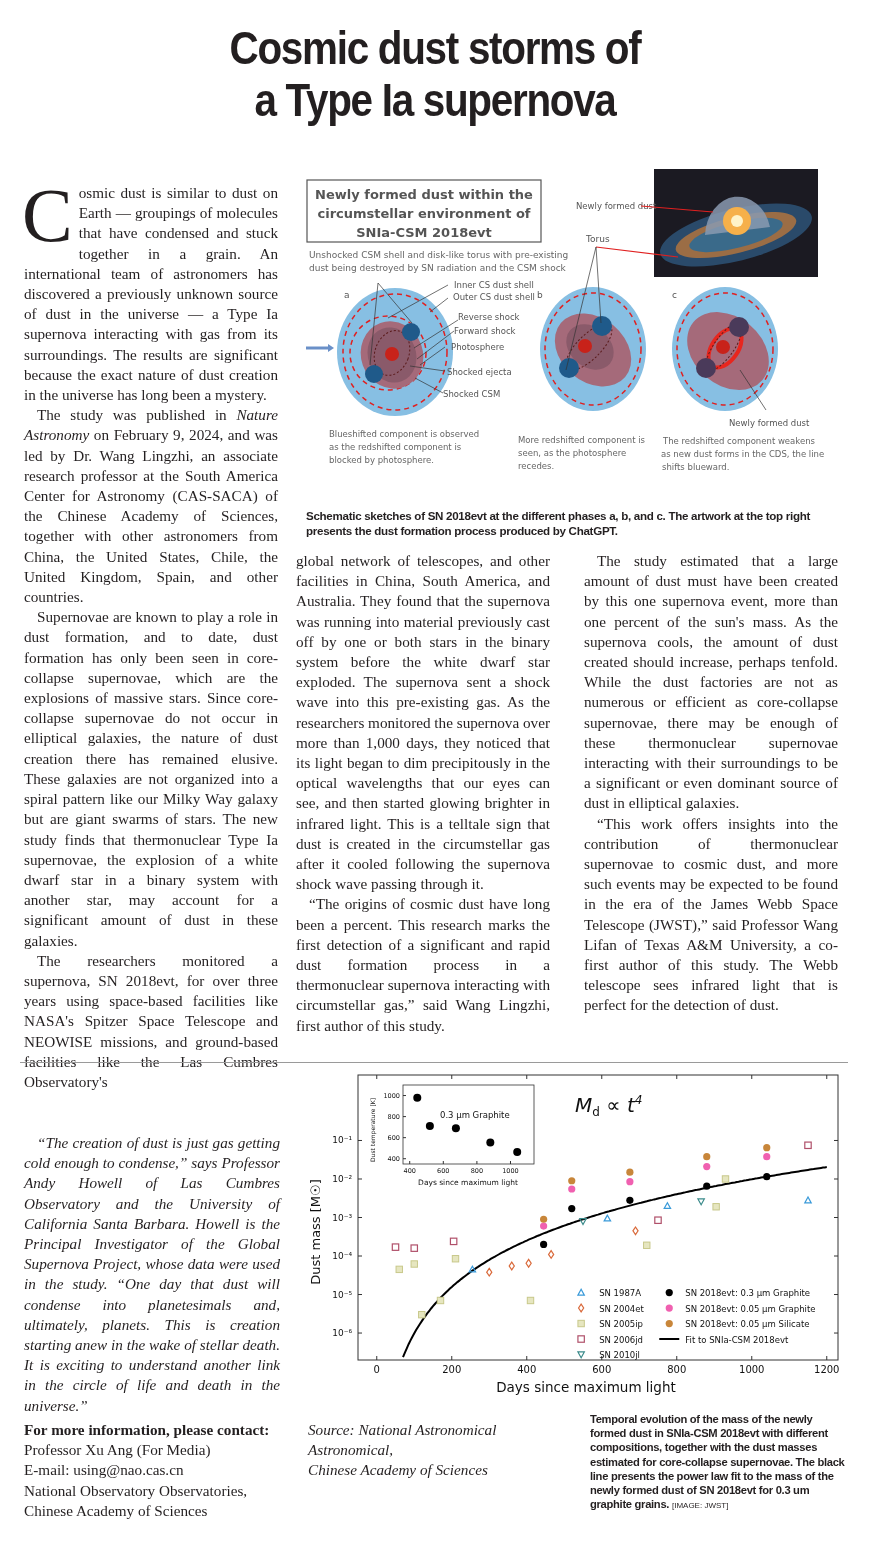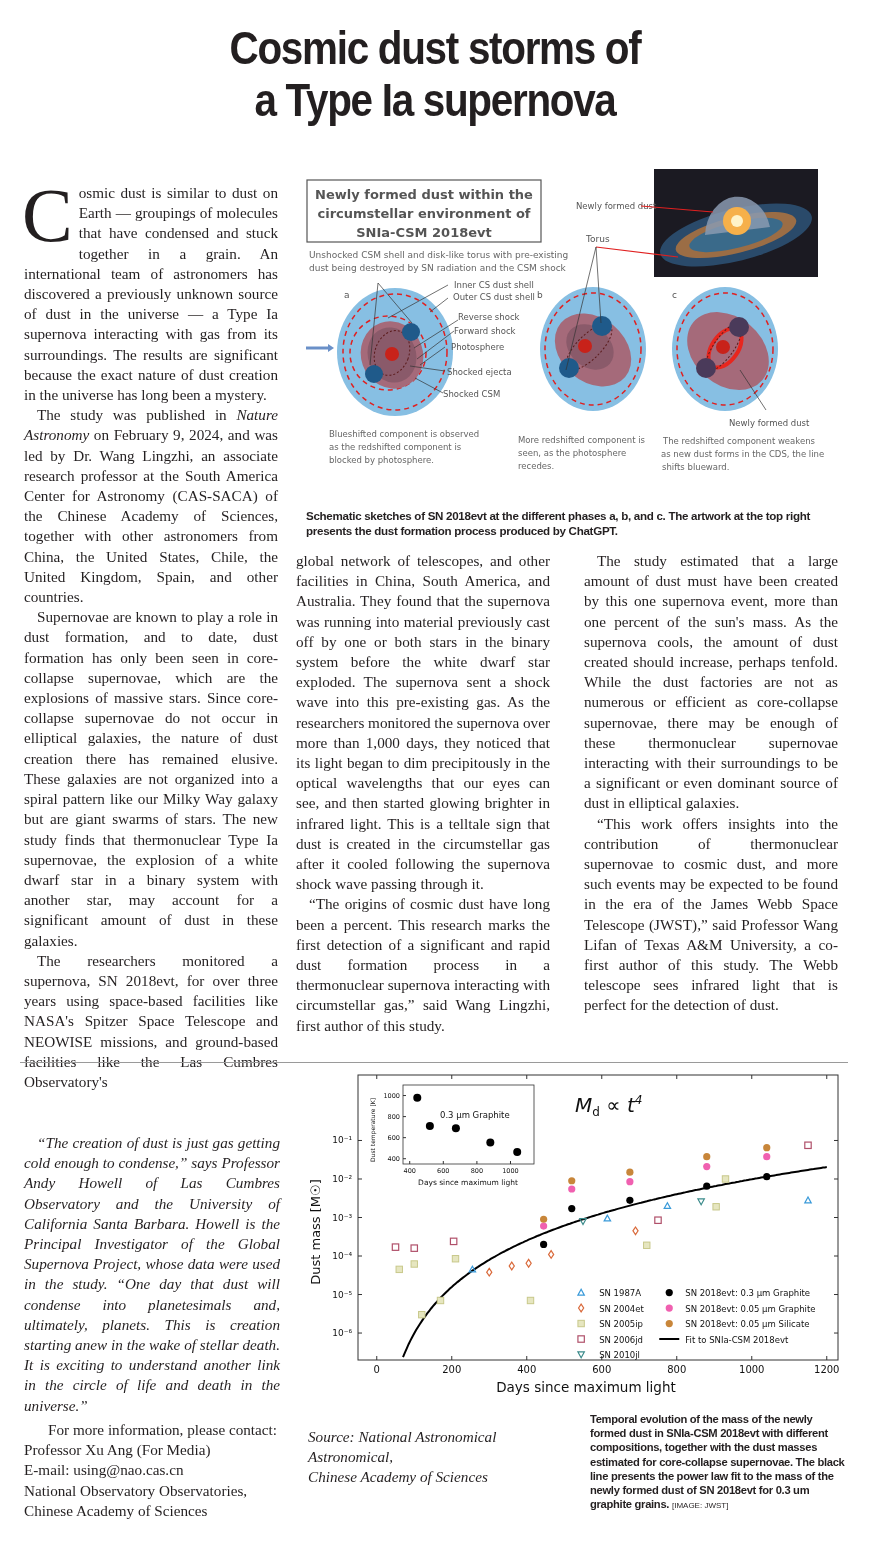--- a/index.html
+++ b/index.html
@@ -6,22 +6,22 @@
   body{width:870px;height:1554px;position:relative;overflow:hidden;font-family:"Liberation Serif","DejaVu Serif",serif;color:#231f20;}
   .title{position:absolute;left:0;top:22px;width:870px;text-align:center;font-family:"Liberation Sans","DejaVu Sans",sans-serif;font-weight:bold;font-size:47px;line-height:52px;letter-spacing:-1.5px;color:#231f20;transform:scaleX(0.86);}
   .col{position:absolute;font-size:15.2px;line-height:20.2px;text-align:justify;hyphens:auto;}
   .col p{margin:0;text-indent:13px;}
   .col p.first{text-indent:0;}
   .dropcap{float:left;font-size:76px;line-height:60px;margin:2px 6px 0 -2px;font-family:"Liberation Serif",serif;}
   .caption-bold{position:absolute;font-family:"Liberation Sans","DejaVu Sans",sans-serif;font-weight:bold;font-size:11.6px;line-height:15.2px;color:#231f20;letter-spacing:-0.3px;}
   .caption-bold .credit{font-weight:normal;font-size:8px;letter-spacing:0;}
   .rule{position:absolute;left:20px;width:828px;height:1px;background:#9a9a9a;top:1062px;}
   .contact{position:absolute;left:24px;top:1420px;font-size:15.2px;line-height:20.2px;}
-  .contact .head{font-weight:normal;margin-left:24px;}
-  .source{position:absolute;left:308px;top:1420px;font-size:15.2px;line-height:20.2px;font-style:italic;margin-top:7px;}
+  .contact .head{font-weight:bold;}
+  .source{position:absolute;left:308px;top:1420px;font-size:15.2px;line-height:20.2px;font-style:italic;}
   svg text{font-family:"DejaVu Sans","Liberation Sans",sans-serif;}
 </style>
 </head>
 <body>
 
 <div class="title">
   <div>Cosmic dust storms of</div>
   <div>a Type Ia supernova</div>
 </div>
 

